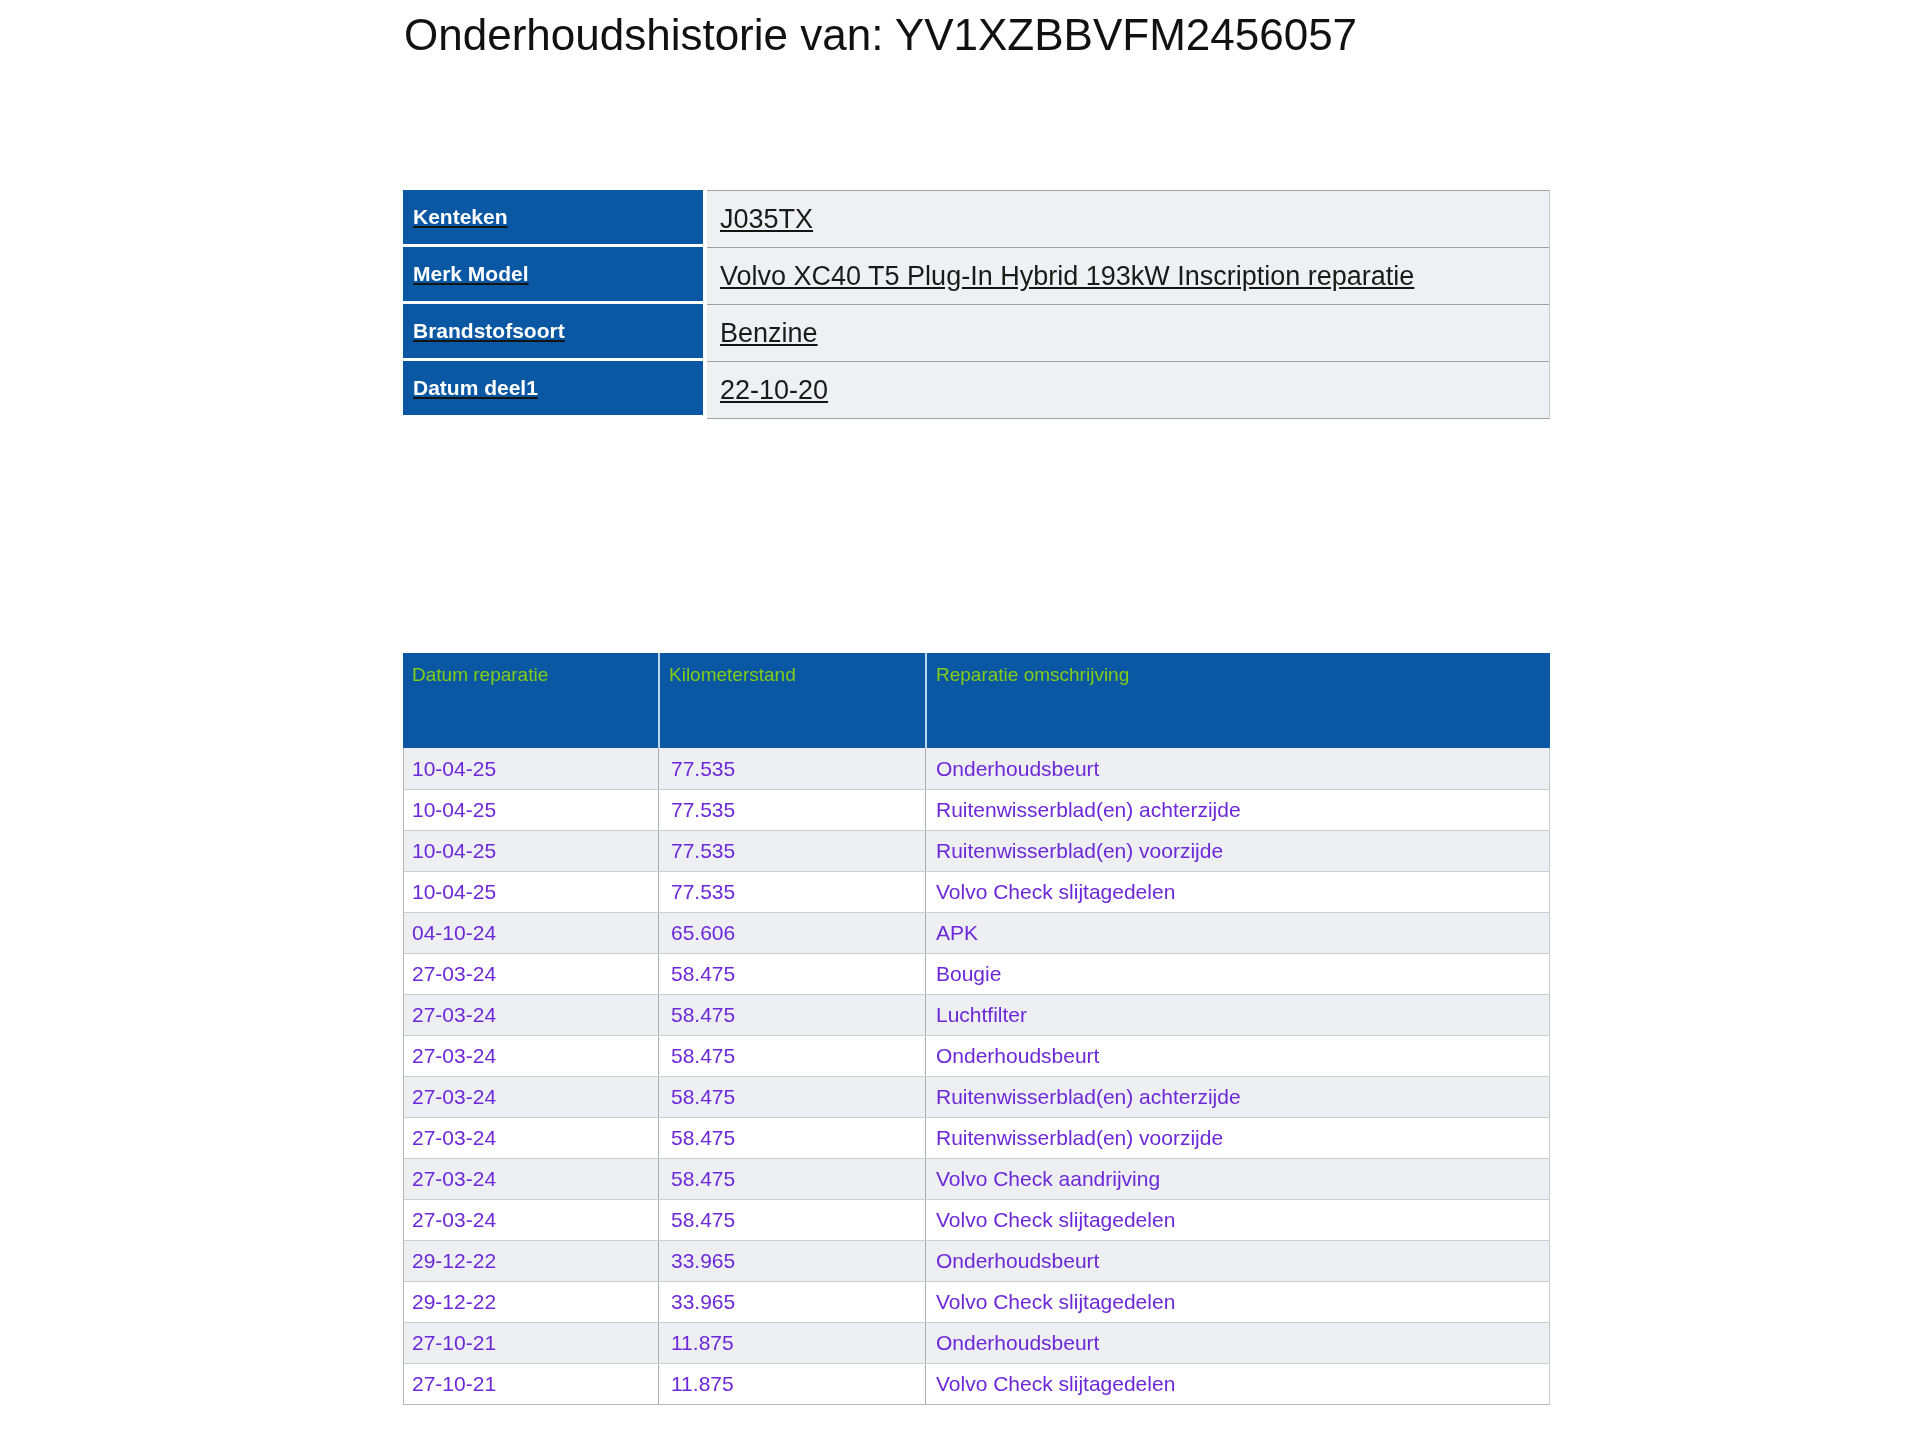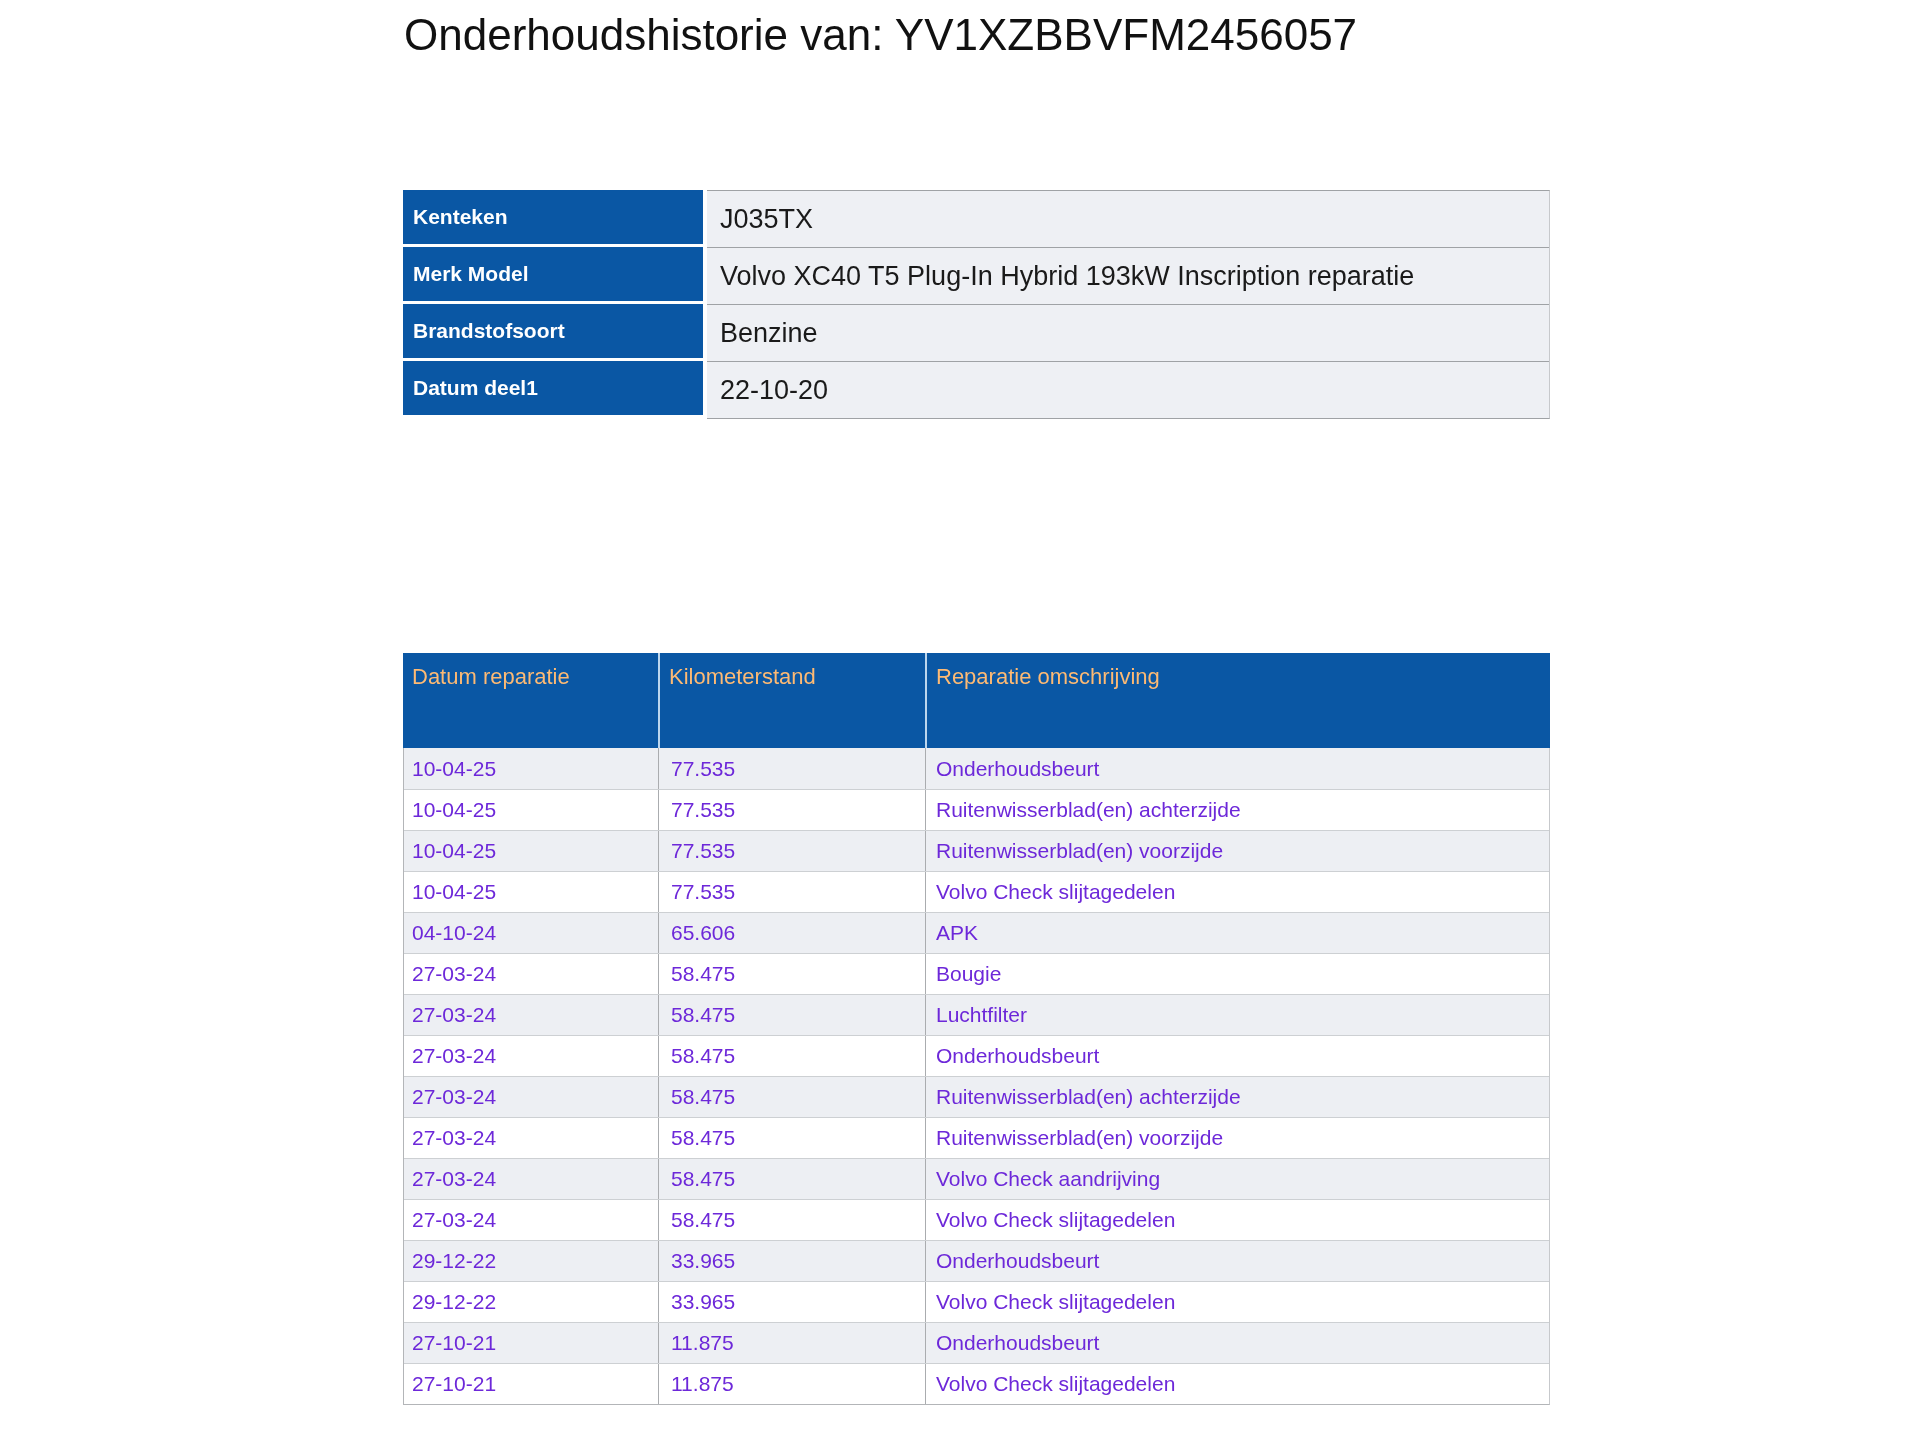--- a/index.html
+++ b/index.html
@@ -8,21 +8,21 @@
     position:relative; width:1920px; height:1440px; background:#ffffff;
     font-family:"Liberation Sans","DejaVu Sans",sans-serif; color:#141414;
     overflow:hidden;
   }
   .title {
     position:absolute; left:404px; top:10px;
     font-size:44px; font-weight:normal; color:#111111; white-space:nowrap;
   }
 
   
-  .info-table { position:absolute; left:403px; top:190px; width:1147px; display:flex; }
+  .info-table { position:absolute; left:403px; top:190px; width:1147px; display:flex;text-decoration:underline; }
   .info-labels { width:300px; flex:0 0 300px; }
   .info-label-cell {
     height:54px; margin-bottom:3px; background:#0a57a4; color:#ffffff;
     font-weight:bold; font-size:21px; display:flex; align-items:center;
     padding-left:10px;
   }
   .info-label-cell:last-child { margin-bottom:0; }
   .info-values {
     flex:1; margin-left:4px; border-top:1px solid #9fa2a5; border-bottom:1px solid #9fa2a5;
     border-right:1px solid #c7c9cc;
@@ -31,21 +31,21 @@
     height:57px; background:#eef0f4; border-bottom:1px solid #9fa2a5;
     font-size:27px; display:flex; align-items:center; padding-left:13px;
     color:#1a1a1a;
   }
   .info-value-cell:last-child { border-bottom:none; height:56px; }
 
   
   .repair-table { position:absolute; left:403px; top:653px; width:1147px; }
   .repair-header { display:flex; height:95px; background:#0a57a4; }
   .repair-header-cell {
-    color:#fdba74; font-size:22px; padding:11px 16px 0 9px;
+    color:#84cc16; font-size:19px; padding:11px 16px 0 9px;
   }
   .repair-header-cell + .repair-header-cell { border-left:2px solid #bcd6ee; }
   .col-1 { width:255px; flex:0 0 255px; }
   .col-2 { width:267px; flex:0 0 267px; }
   .col-3 { flex:1; }
   .repair-body {
     border-left:1px solid #b3b5b8; border-right:1px solid #c7c9cc;
     border-bottom:1px solid #b3b5b8;
   }
   .repair-row { display:flex; height:41px; background:#ffffff; }

